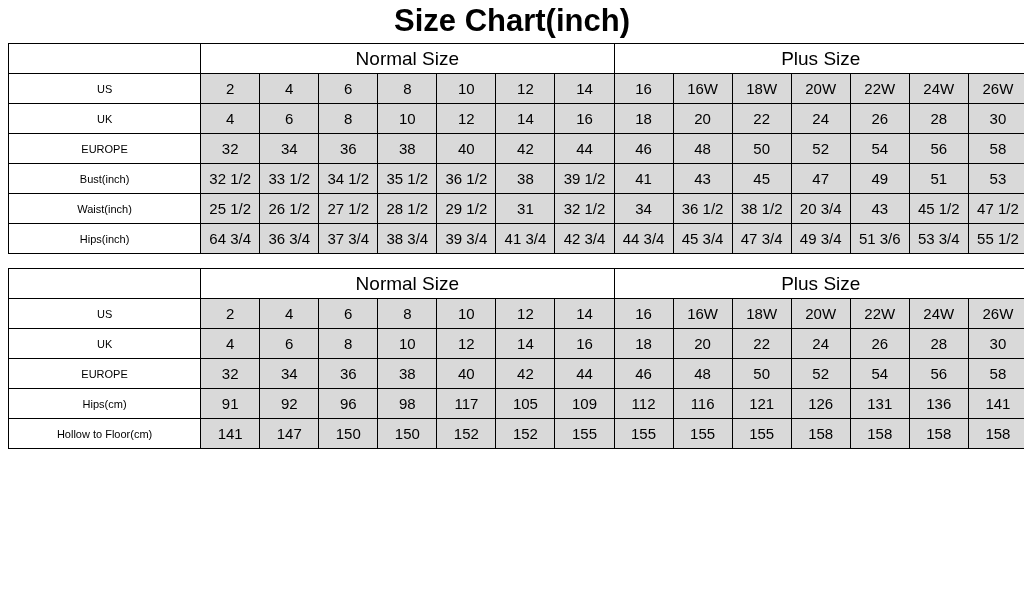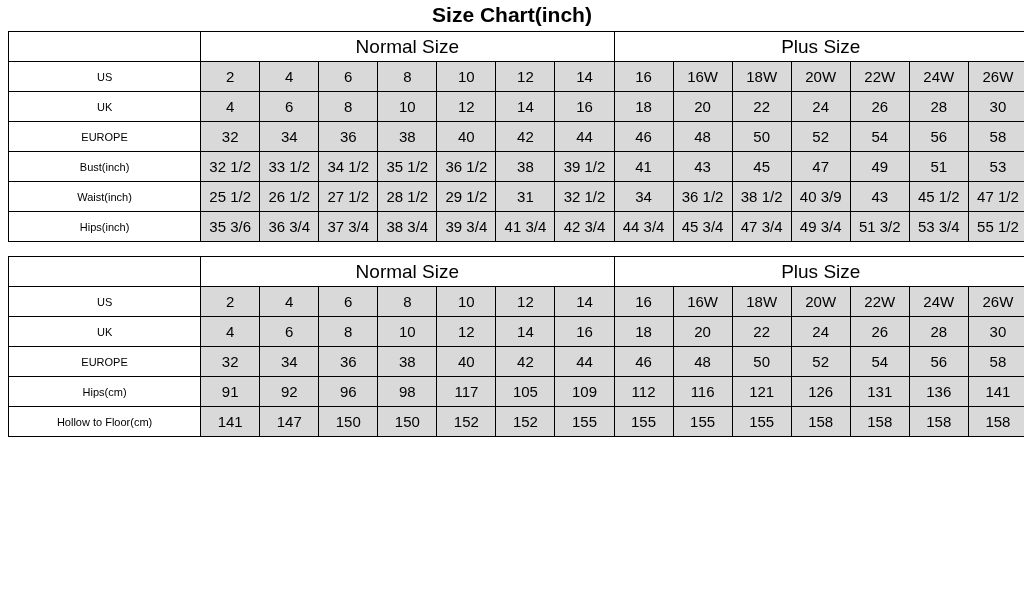--- a/index.html
+++ b/index.html
@@ -20,21 +20,21 @@
     position: relative;
     box-sizing: border-box;
   }
   .chart-block {
     width: 1024px;
     box-sizing: border-box;
   }
   .chart-title {
     text-align: center;
     font-weight: bold;
-    font-size: 21px;
+    font-size: 31px;
     letter-spacing: 0px;
     padding: 3px 0 4px 0;
     margin: 0;
     font-family: "Liberation Sans", sans-serif;
   }
   table.size-table {
     border-collapse: collapse;
     table-layout: fixed;
     width: 1020px;
     margin: 0 8px;
@@ -185,39 +185,39 @@
             <td class="val-cell">25 1/2</td>
             <td class="val-cell">26 1/2</td>
             <td class="val-cell">27 1/2</td>
             <td class="val-cell">28 1/2</td>
             <td class="val-cell">29 1/2</td>
             <td class="val-cell">31</td>
             <td class="val-cell">32 1/2</td>
             <td class="val-cell plus">34</td>
             <td class="val-cell plus">36 1/2</td>
             <td class="val-cell plus">38 1/2</td>
-            <td class="val-cell plus">40 3/9</td>
+            <td class="val-cell plus">20 3/4</td>
             <td class="val-cell plus">43</td>
             <td class="val-cell plus">45 1/2</td>
             <td class="val-cell plus">47 1/2</td>
           </tr>
           <tr>
             <td class="label-cell">Hips(inch)</td>
-            <td class="val-cell">35 3/6</td>
+            <td class="val-cell">64 3/4</td>
             <td class="val-cell">36 3/4</td>
             <td class="val-cell">37 3/4</td>
             <td class="val-cell">38 3/4</td>
             <td class="val-cell">39 3/4</td>
             <td class="val-cell">41 3/4</td>
             <td class="val-cell">42 3/4</td>
             <td class="val-cell plus">44 3/4</td>
             <td class="val-cell plus">45 3/4</td>
             <td class="val-cell plus">47 3/4</td>
             <td class="val-cell plus">49 3/4</td>
-            <td class="val-cell plus">51 3/2</td>
+            <td class="val-cell plus">51 3/6</td>
             <td class="val-cell plus">53 3/4</td>
             <td class="val-cell plus">55 1/2</td>
           </tr>
         </tbody>
     </table>
   </div>
 
   <div class="spacer"></div>
 
   <div class="chart-block">

